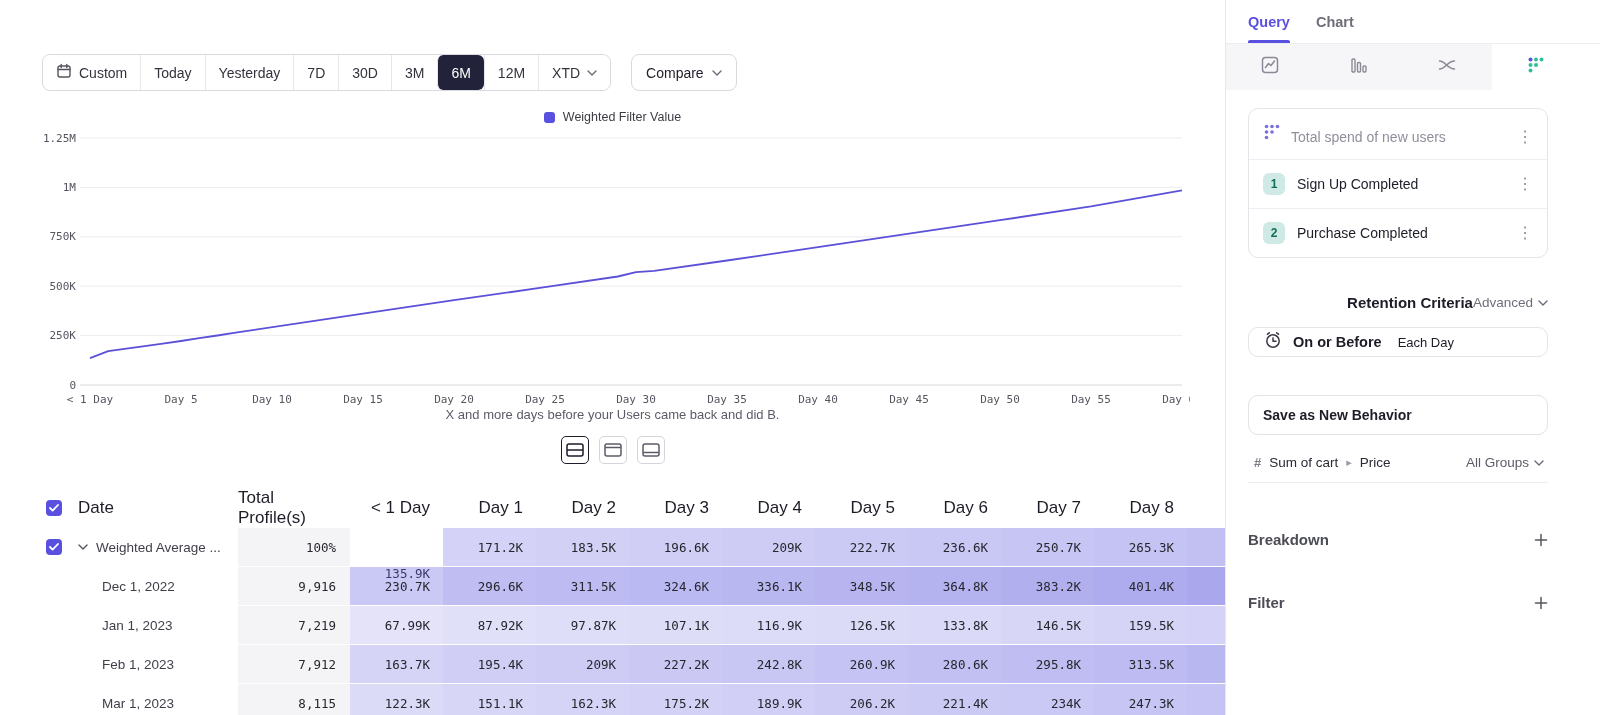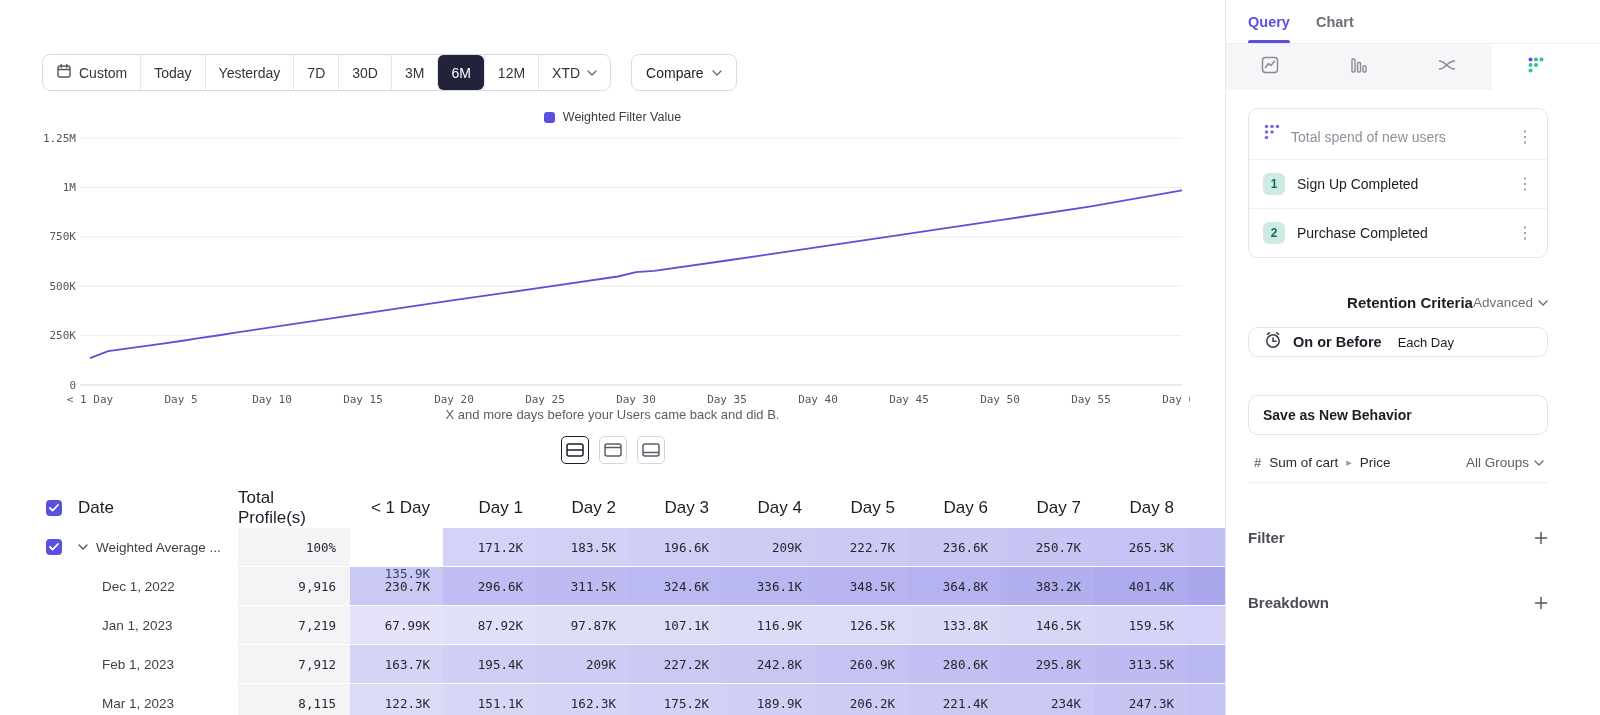--- a/index.html
+++ b/index.html
@@ -443,33 +443,33 @@
         <span class="measure-group">
           <span>All Groups</span>
           <span class="chev">
               <svg width="10" height="6" viewBox="0 0 10 6" fill="none">
                 <path d="M1 1l4 4 4-4" stroke="currentColor" stroke-width="1.4" stroke-linecap="round" stroke-linejoin="round"></path>
               </svg>
             </span>
         </span>
       </div>
 
+      <div class="section-row mt-breakdown">
+        <span class="lbl">Breakdown</span>
+        <span class="plus">
+          <svg width="14" height="14" viewBox="0 0 14 14" fill="none">
+              <path d="M7 1.5v11M1.5 7h11" stroke="#55555f" stroke-width="1.5" stroke-linecap="round"></path>
+            </svg>
+        </span>
+      </div>
+
       <div class="section-row mt-filter">
         <span class="lbl">Filter</span>
         <span class="plus">
           <svg width="14" height="14" viewBox="0 0 14 14" fill="none">
               <path d="M7 1.5v11M1.5 7h11" stroke="#55555f" stroke-width="1.5" stroke-linecap="round"></path>
             </svg>
         </span>
       </div>
 
-      <div class="section-row mt-breakdown">
-        <span class="lbl">Breakdown</span>
-        <span class="plus">
-          <svg width="14" height="14" viewBox="0 0 14 14" fill="none">
-              <path d="M7 1.5v11M1.5 7h11" stroke="#55555f" stroke-width="1.5" stroke-linecap="round"></path>
-            </svg>
-        </span>
-      </div>
-
     </div>
   </div>
 </div>
 
 </body></html>

